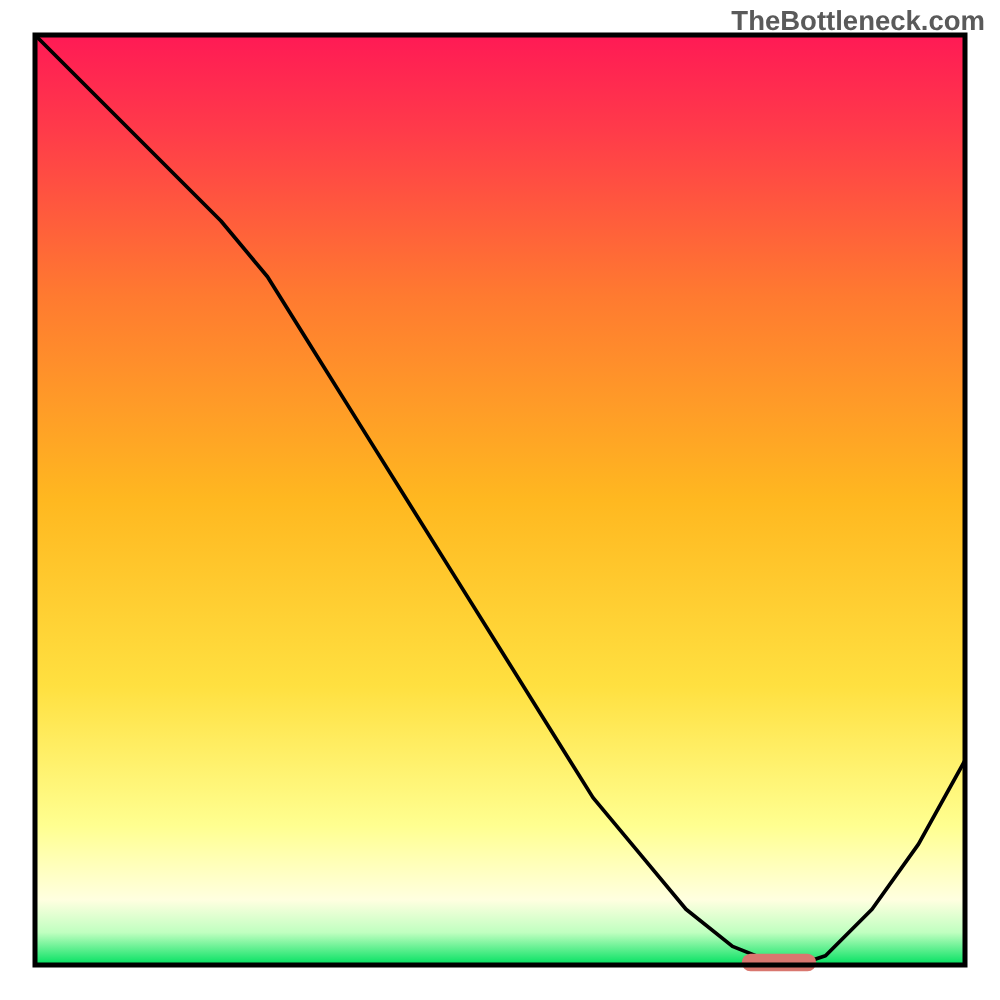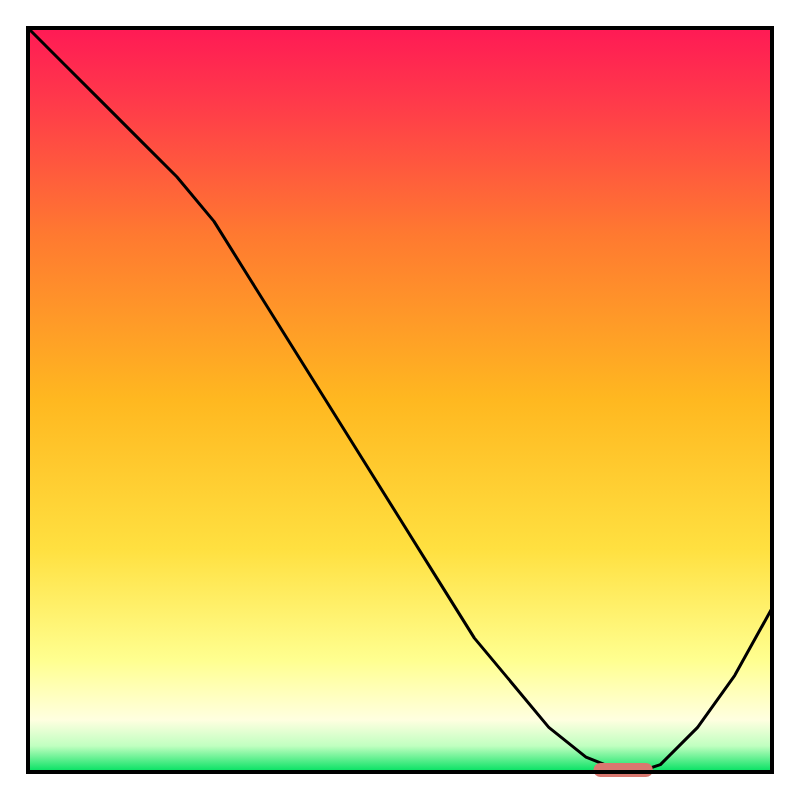--- a/index.html
+++ b/index.html
@@ -27,20 +27,21 @@
     font-family: Arial, sans-serif;
   }
   svg {
     display: block;
   }
 </style>
 </head>
 <body>
 
 <div class="container">
+  <div class="watermark">TheBottleneck.com</div>
   <svg id="chart-svg" width="800" height="800" viewBox="0 0 800 800">
       <defs>
         <linearGradient id="bgGrad" x1="0" y1="0" x2="0" y2="1">
           <stop offset="0%" stop-color="#ff1a55"></stop>
           <stop offset="10%" stop-color="#ff3a4a"></stop>
           <stop offset="28.000000000000004%" stop-color="#ff7a30"></stop>
           <stop offset="50%" stop-color="#ffb820"></stop>
           <stop offset="70%" stop-color="#ffe040"></stop>
           <stop offset="85%" stop-color="#ffff90"></stop>
           <stop offset="93%" stop-color="#ffffe0"></stop>

